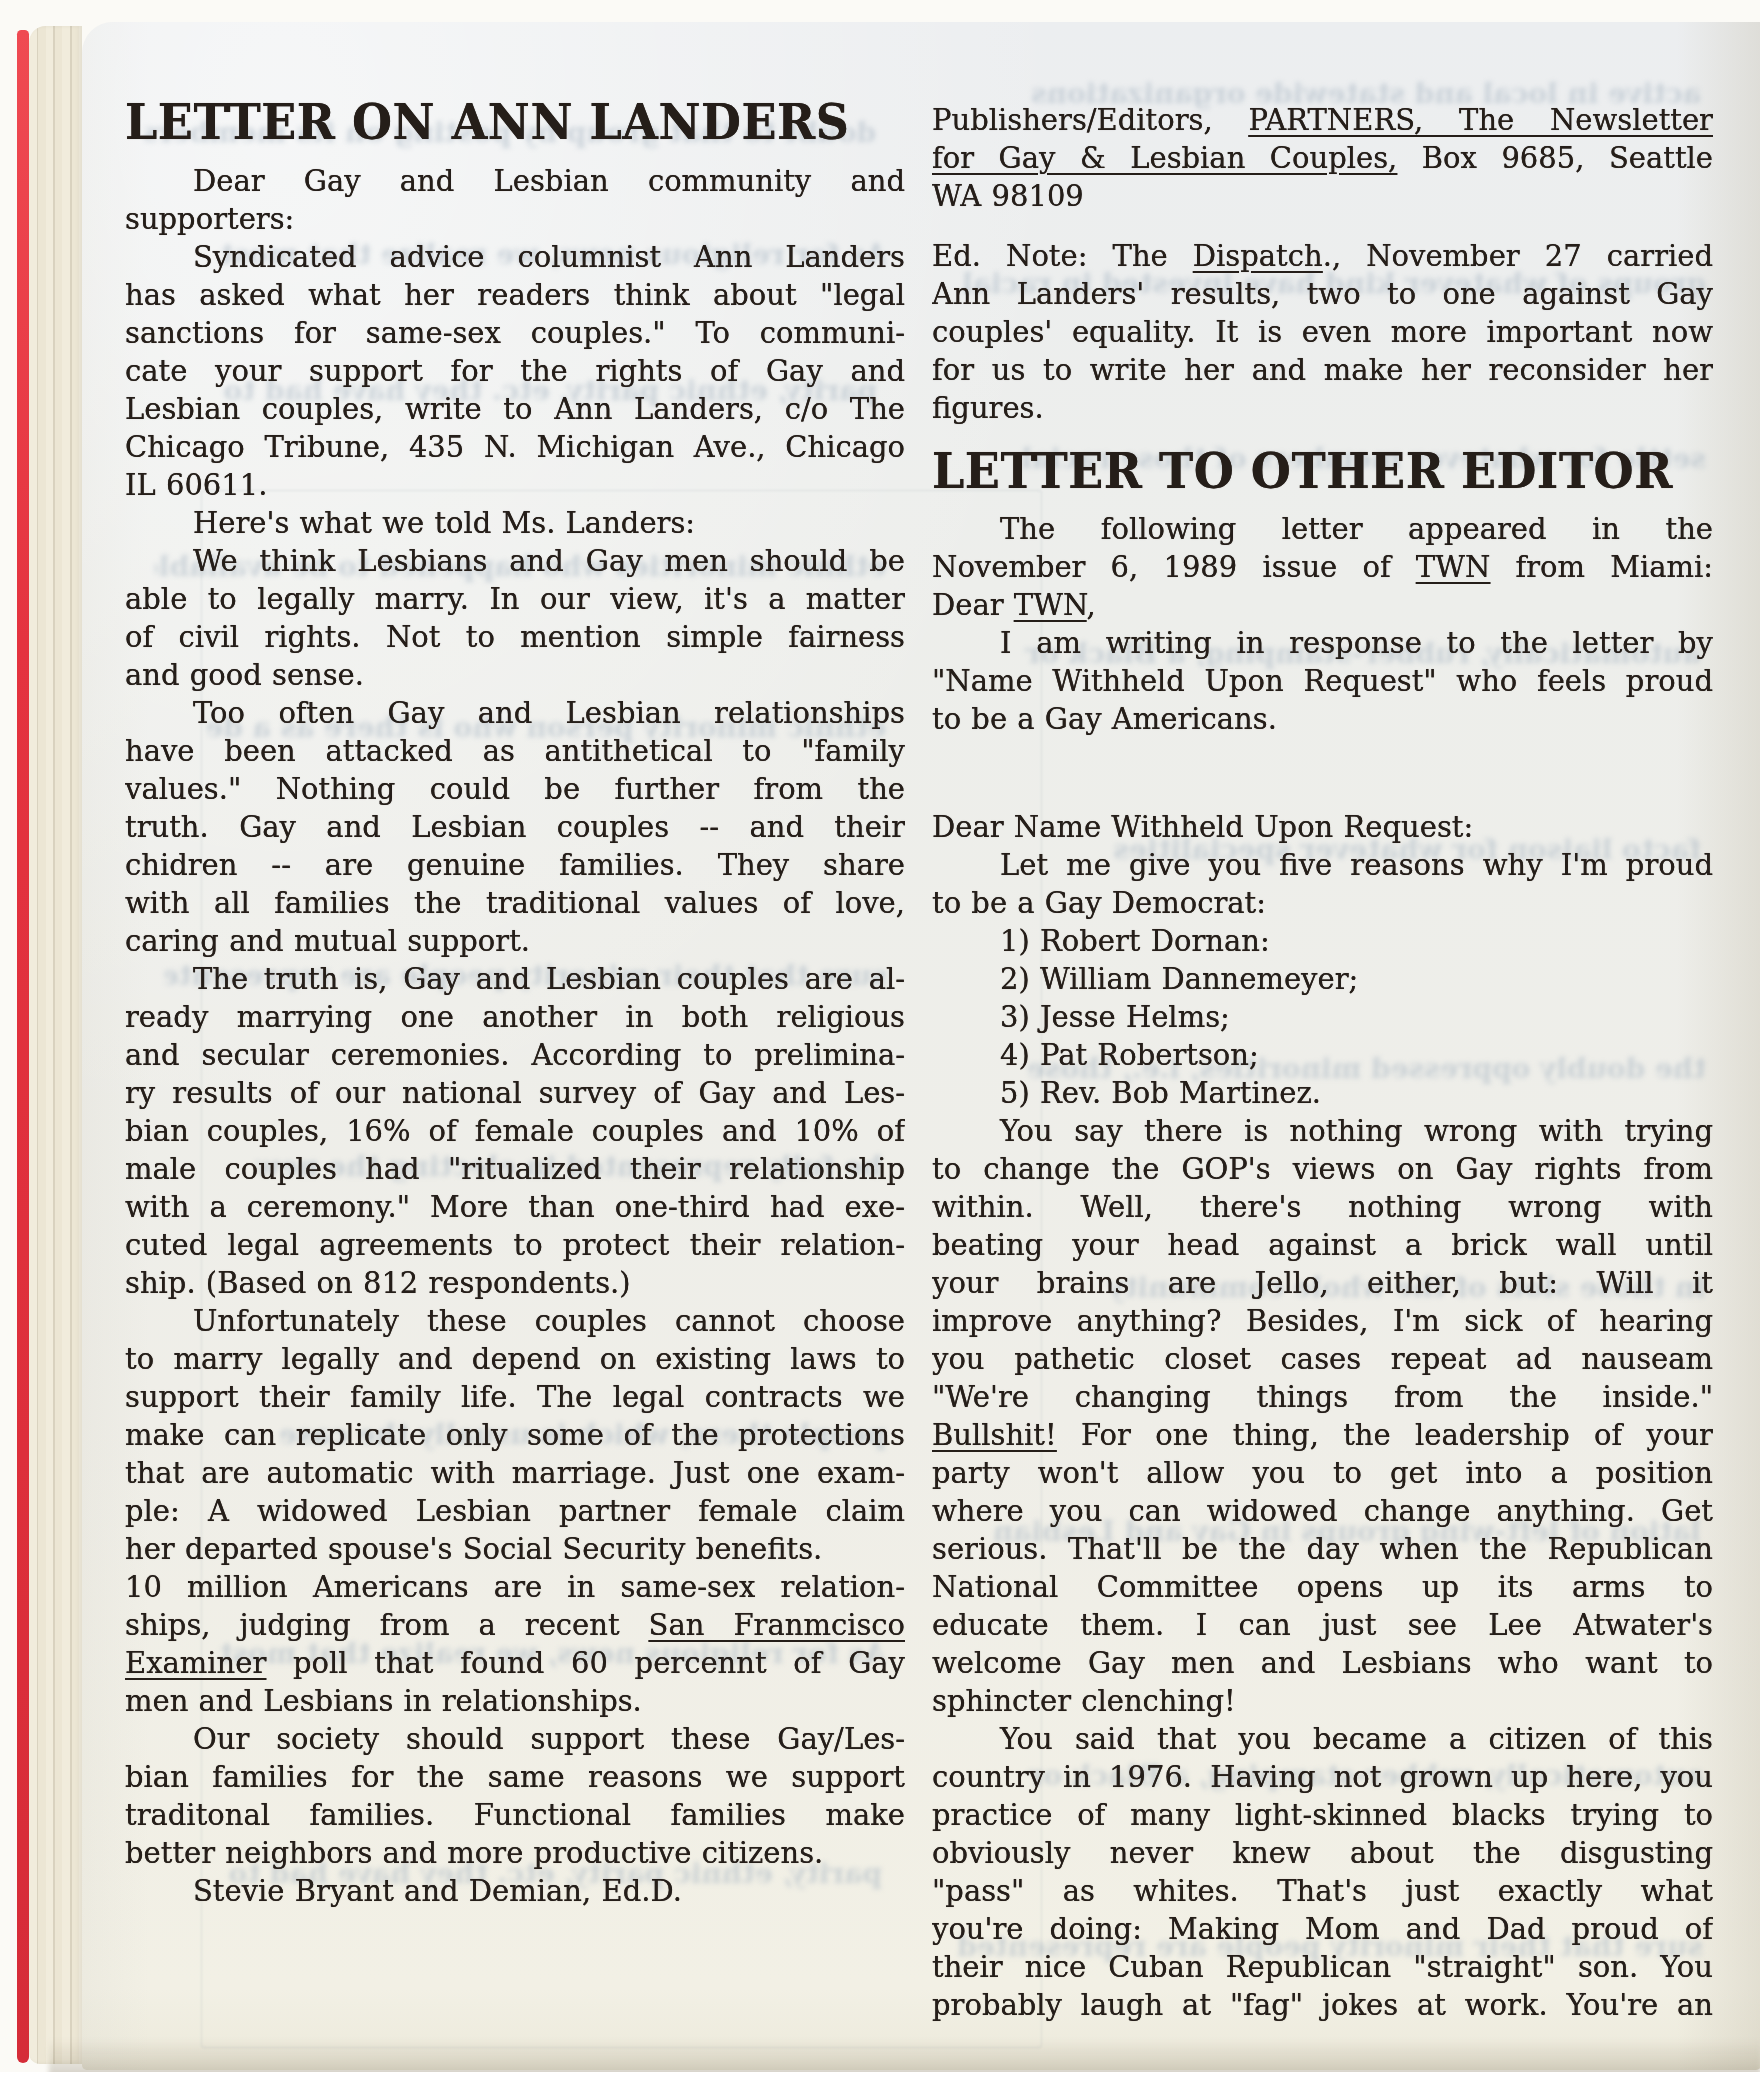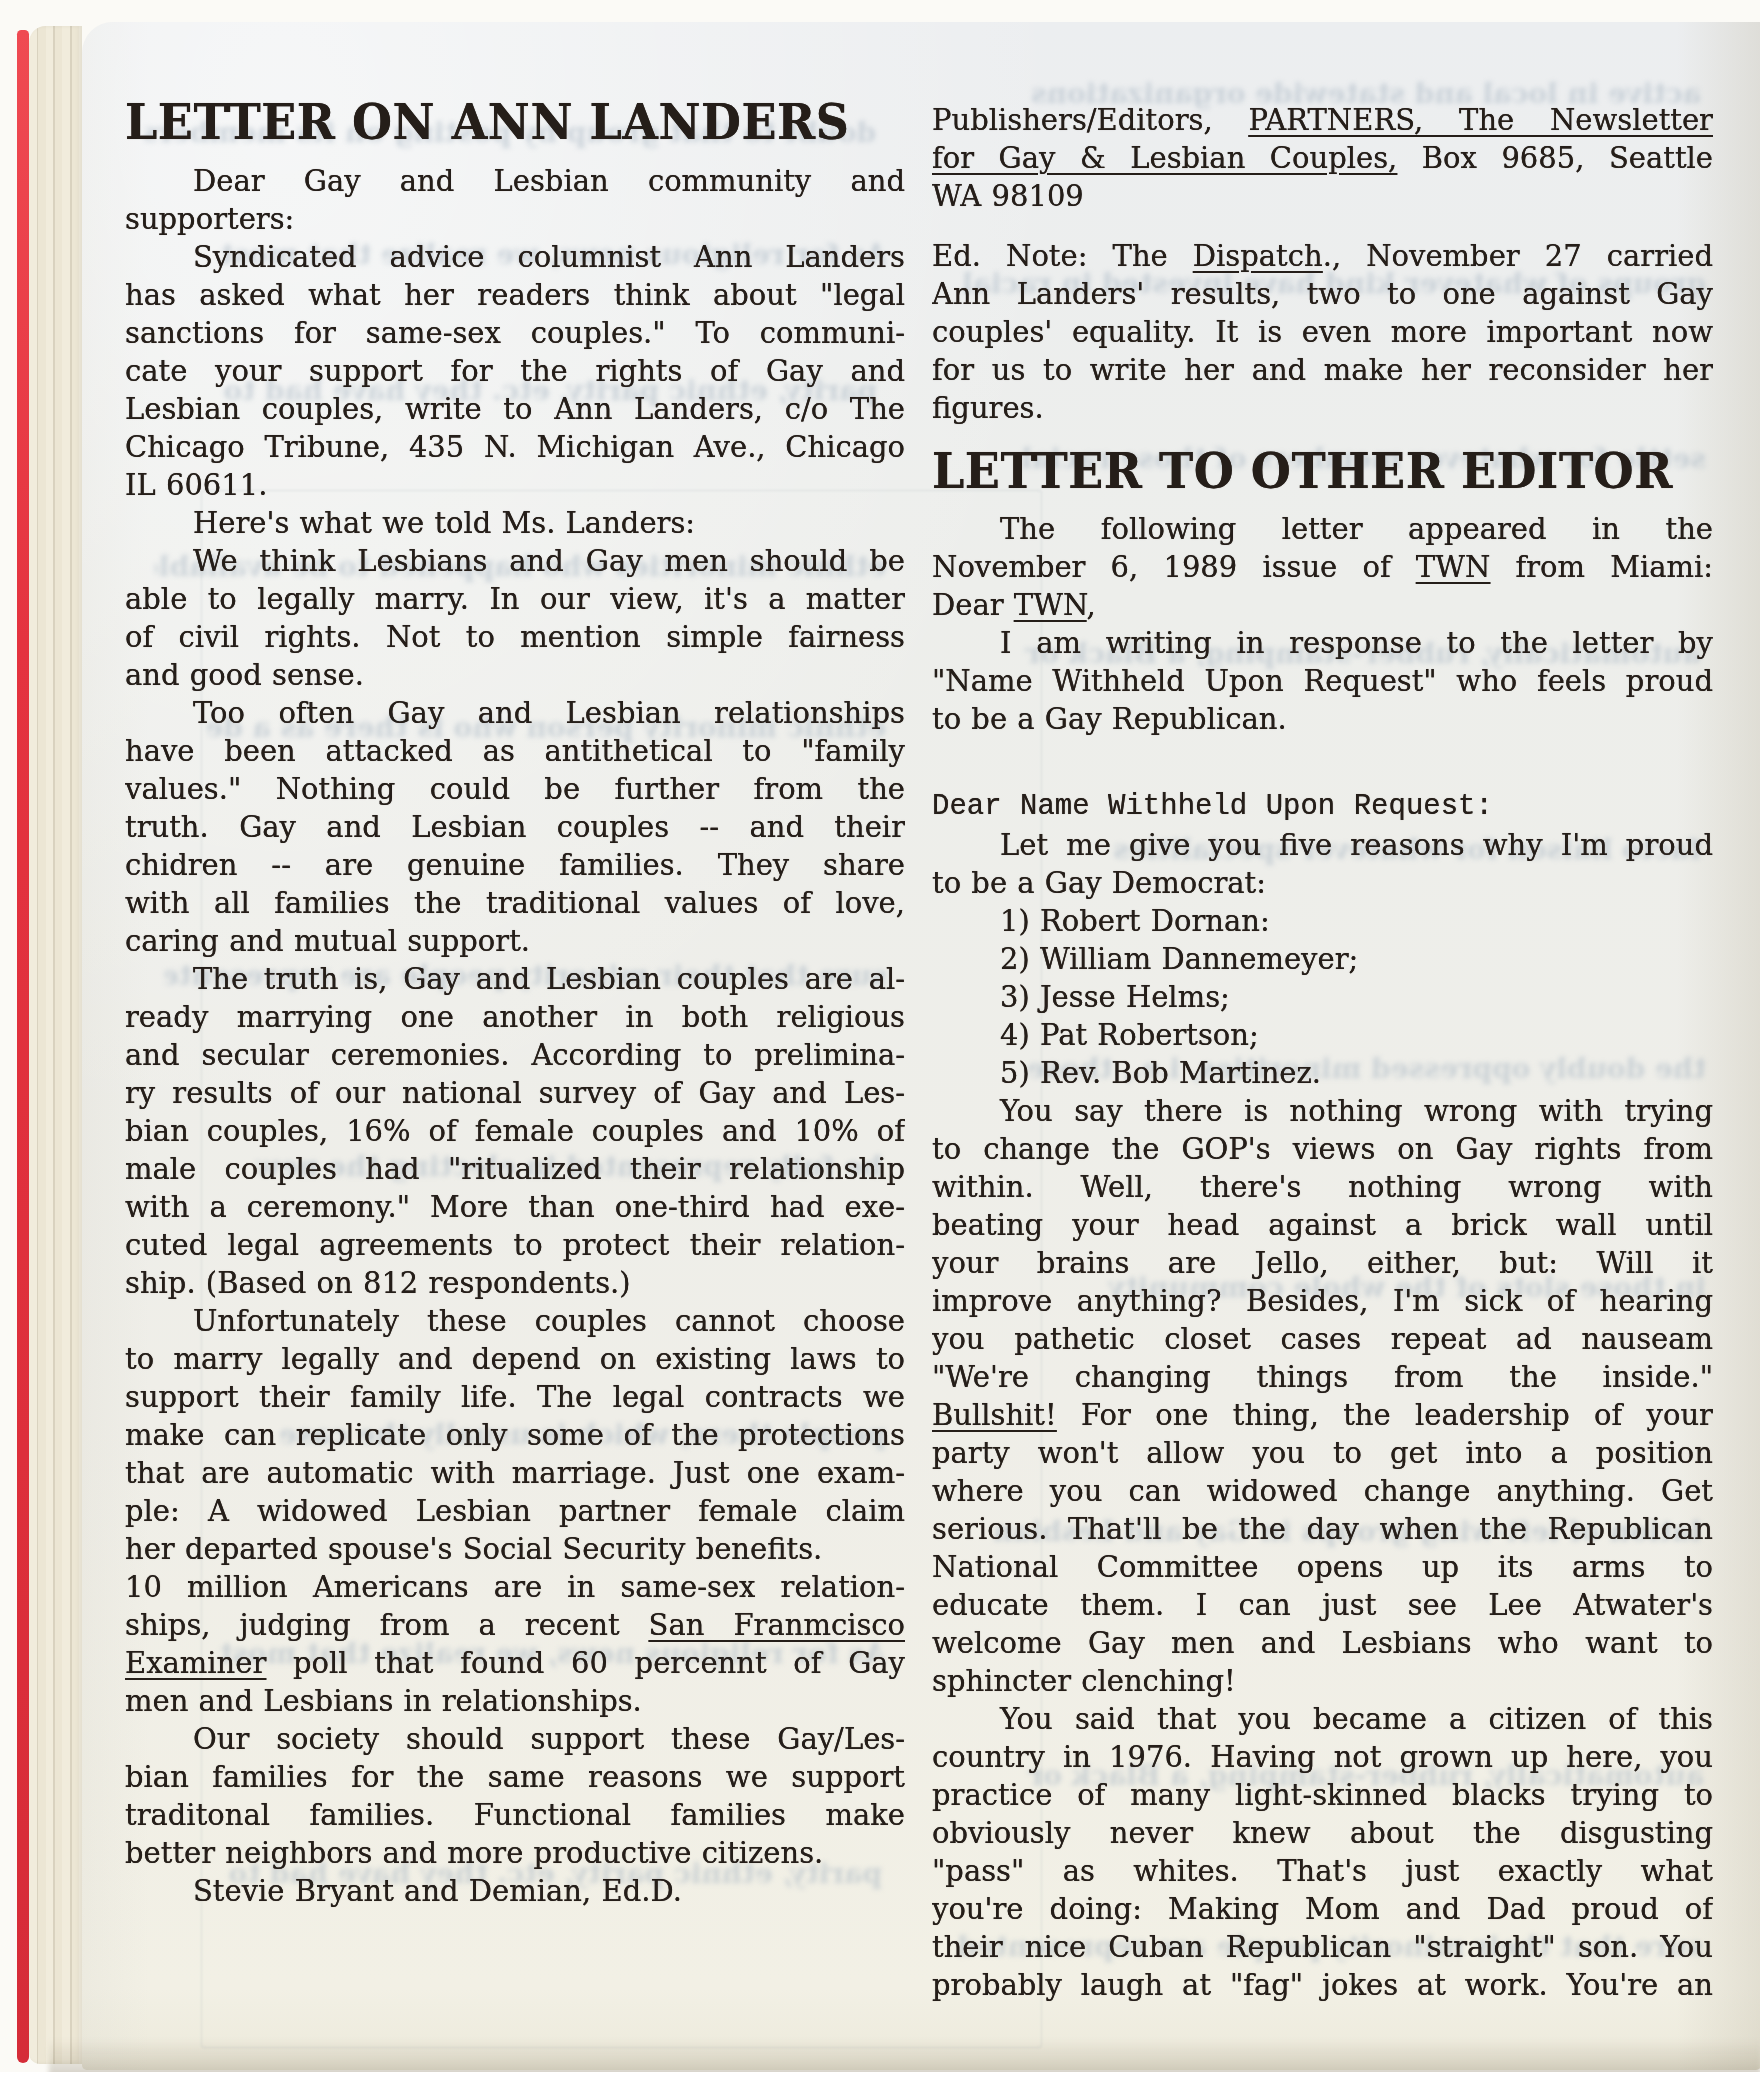--- a/index.html
+++ b/index.html
@@ -64,21 +64,21 @@
   }
   .col-left{left:125px;top:96px;width:780px;}
   .col-right{left:932px;top:101px;width:781px;}
   .col-heading{
     font-weight:bold;font-size:46px;line-height:51px;letter-spacing:0.5px;
     margin:17.6px 0 14.6px 0;text-align:left;transform:scaleY(1.04);transform-origin:left top;
   }
   .col > :first-child{margin-top:0;}
   .para{margin:0;}
   .para.gap{margin-top:22px;}
-  .para.biggap{margin-top:50px;font-family:Liberation Mono, monospace;}
+  .para.biggap{margin-top:70px;}
   .line{
     text-align:justify;text-align-last:justify;
     word-spacing:1px;overflow:hidden;white-space:normal;
   }
   .line.last{text-align:left;text-align-last:left;}
   .line.ind{text-indent:68px;}
   .u{text-decoration:underline;text-decoration-thickness:2.4px;text-underline-offset:5.4px;}
 </style>
 </head>
 <body>
@@ -197,21 +197,21 @@
       </div>
       <div class="col-heading">LETTER TO OTHER EDITOR</div>
       <div class="para">
         <div class="line ind">The following letter appeared in the</div>
         <div class="line">November 6, 1989 issue of <span class="u">TWN</span> from Miami:</div>
         <div class="line last">Dear <span class="u">TWN</span>,</div>
       </div>
       <div class="para">
         <div class="line ind">I am writing in response to the letter by</div>
         <div class="line">"Name Withheld Upon Request" who feels proud</div>
-        <div class="line last">to be a Gay Republican.</div>
+        <div class="line last">to be a Gay Americans.</div>
       </div>
       <div class="para biggap">
         <div class="line last">Dear Name Withheld Upon Request:</div>
       </div>
       <div class="para">
         <div class="line ind">Let me give you five reasons why I'm proud</div>
         <div class="line last">to be a Gay Democrat:</div>
       </div>
       <div class="para">
         <div class="line last ind">1) Robert Dornan:</div>

